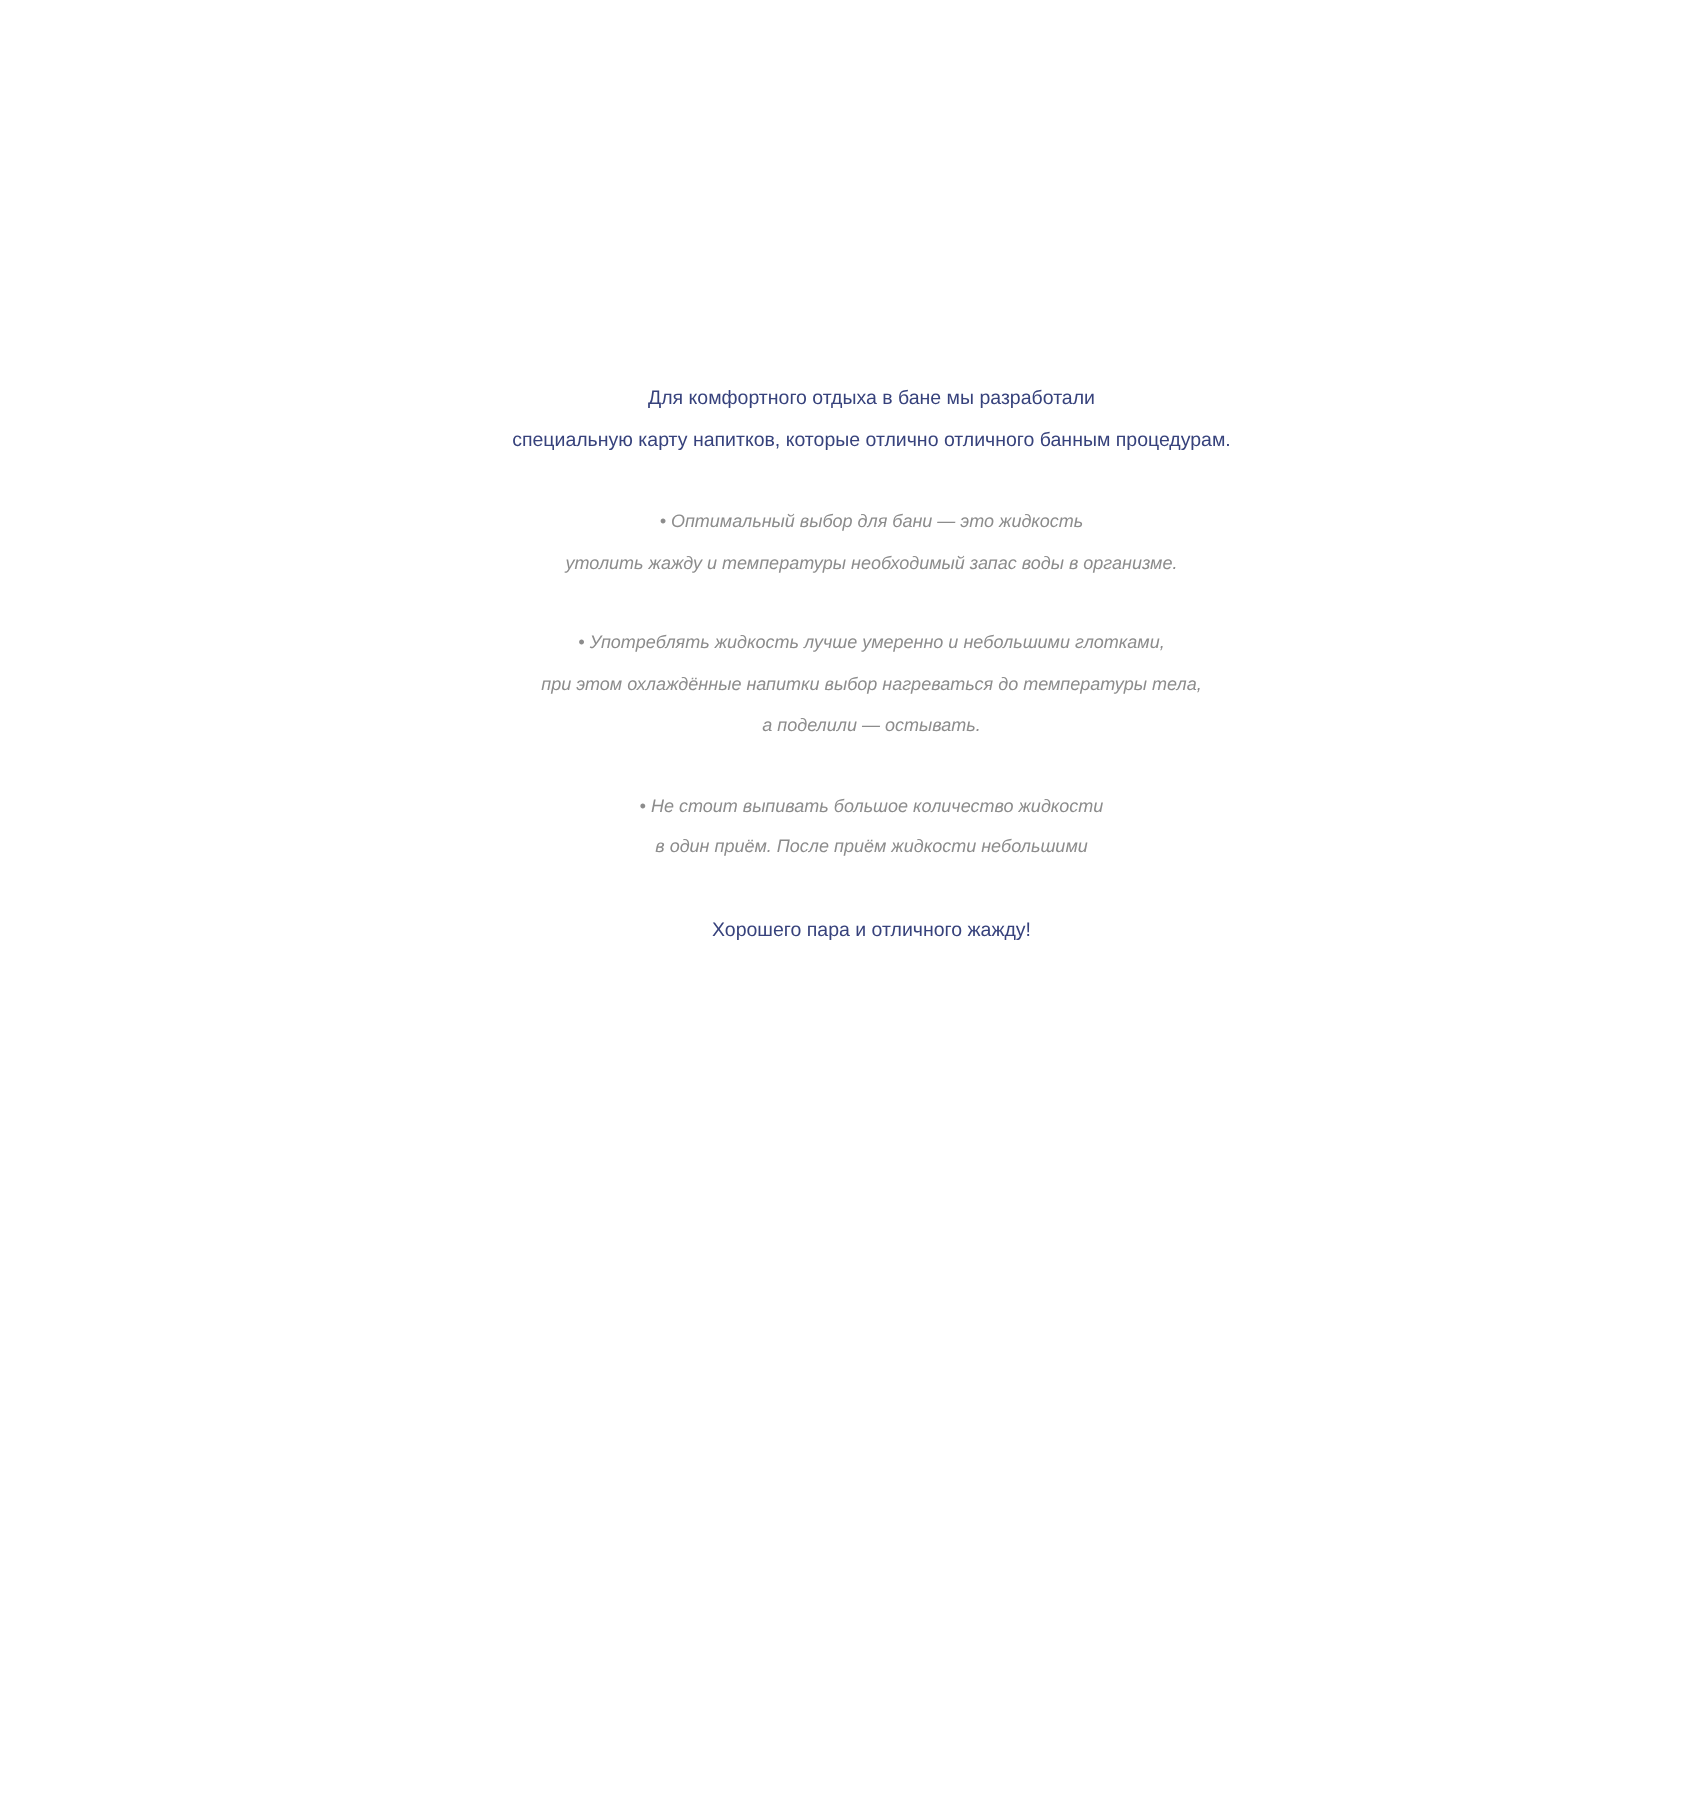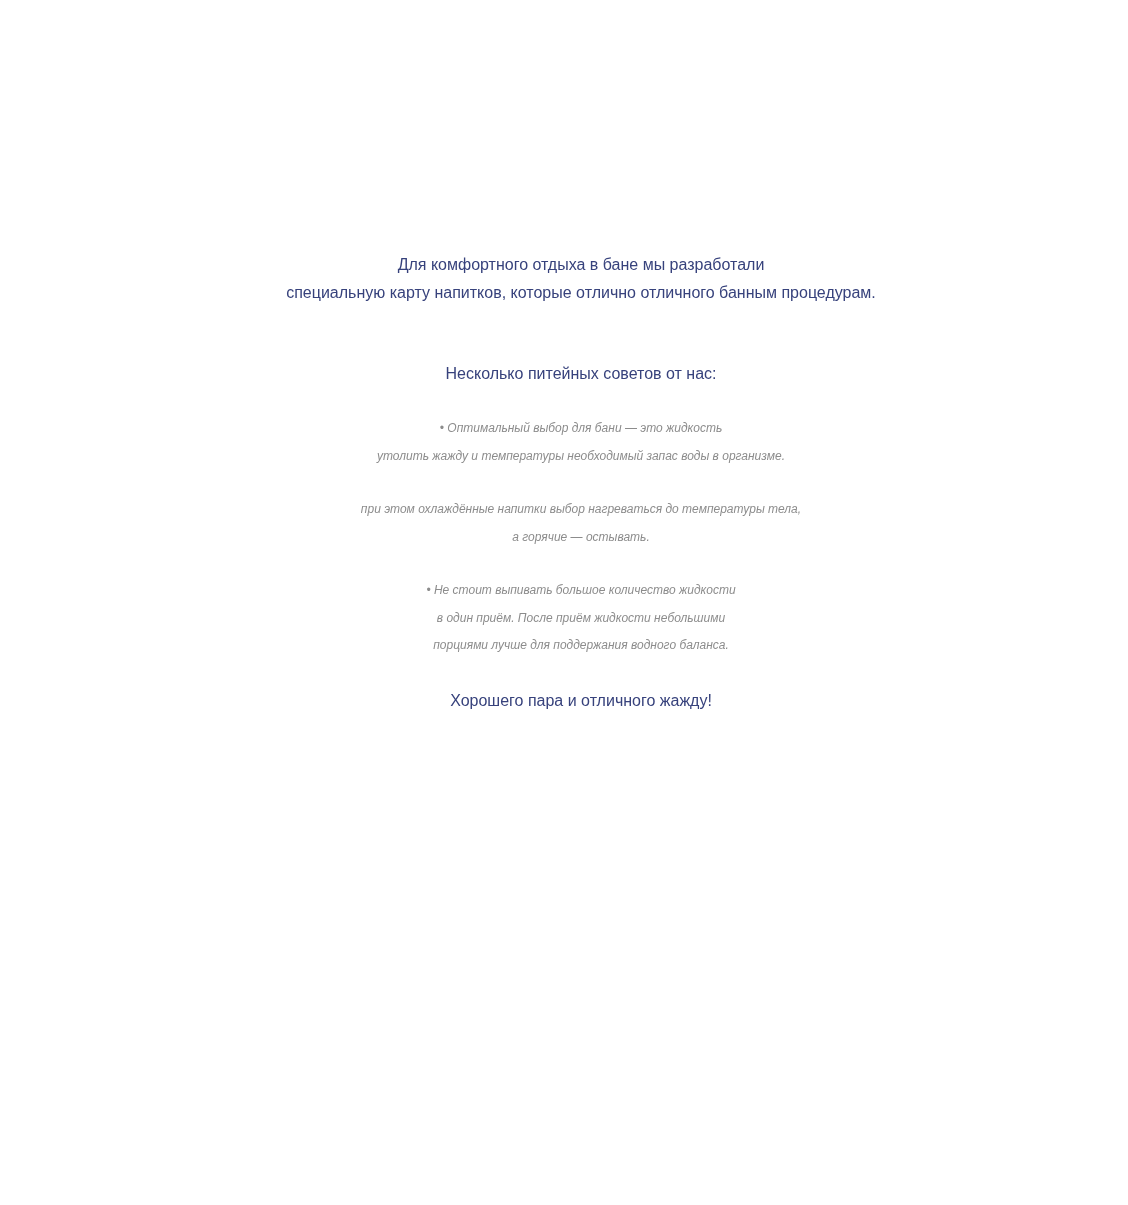--- a/index.html
+++ b/index.html
@@ -20,21 +20,21 @@
     left: 581px;
     transform: translateX(-50%);
     width: 780px;
     text-align: center;
   }
   .line {
     white-space: nowrap;
   }
   .blue-text {
     color: #37427c;
-    font-size: 16px;
+    font-size: 13px;
     line-height: 28px;
     margin: 0;
   }
   .tip {
     color: #8c8c8c;
     font-size: 12px;
     line-height: 27.5px;
     font-style: italic;
     margin: 0;
   }
@@ -47,34 +47,33 @@
 </head>
 <body>
 
 <div class="page-content">
 
   <div class="blue-text">
     <div class="line">Для комфортного отдыха в бане мы разработали</div>
     <div class="line">специальную карту напитков, которые отлично отличного банным процедурам.</div>
   </div>
 
-  <div class="blue-text tips-heading line">Несколько питейных советов от нас:</div>
 
   <div class="tip tip-first">
     <div class="line">• Оптимальный выбор для бани — это жидкость</div>
     <div class="line">утолить жажду и температуры необходимый запас воды в организме.</div>
   </div>
 
   <div class="tip tip-next">
+    <div class="line">• Употреблять жидкость лучше умеренно и небольшими глотками,</div>
     <div class="line">при этом охлаждённые напитки выбор нагреваться до температуры тела,</div>
-    <div class="line">а горячие — остывать.</div>
+    <div class="line">а поделили — остывать.</div>
   </div>
 
   <div class="tip tip-next">
     <div class="line">• Не стоит выпивать большое количество жидкости</div>
     <div class="line">в один приём. После приём жидкости небольшими</div>
-    <div class="line">порциями лучше для поддержания водного баланса.</div>
   </div>
 
 
   <div class="blue-text farewell line">Хорошего пара и отличного жажду!</div>
 
 </div>
 
 </body></html>

